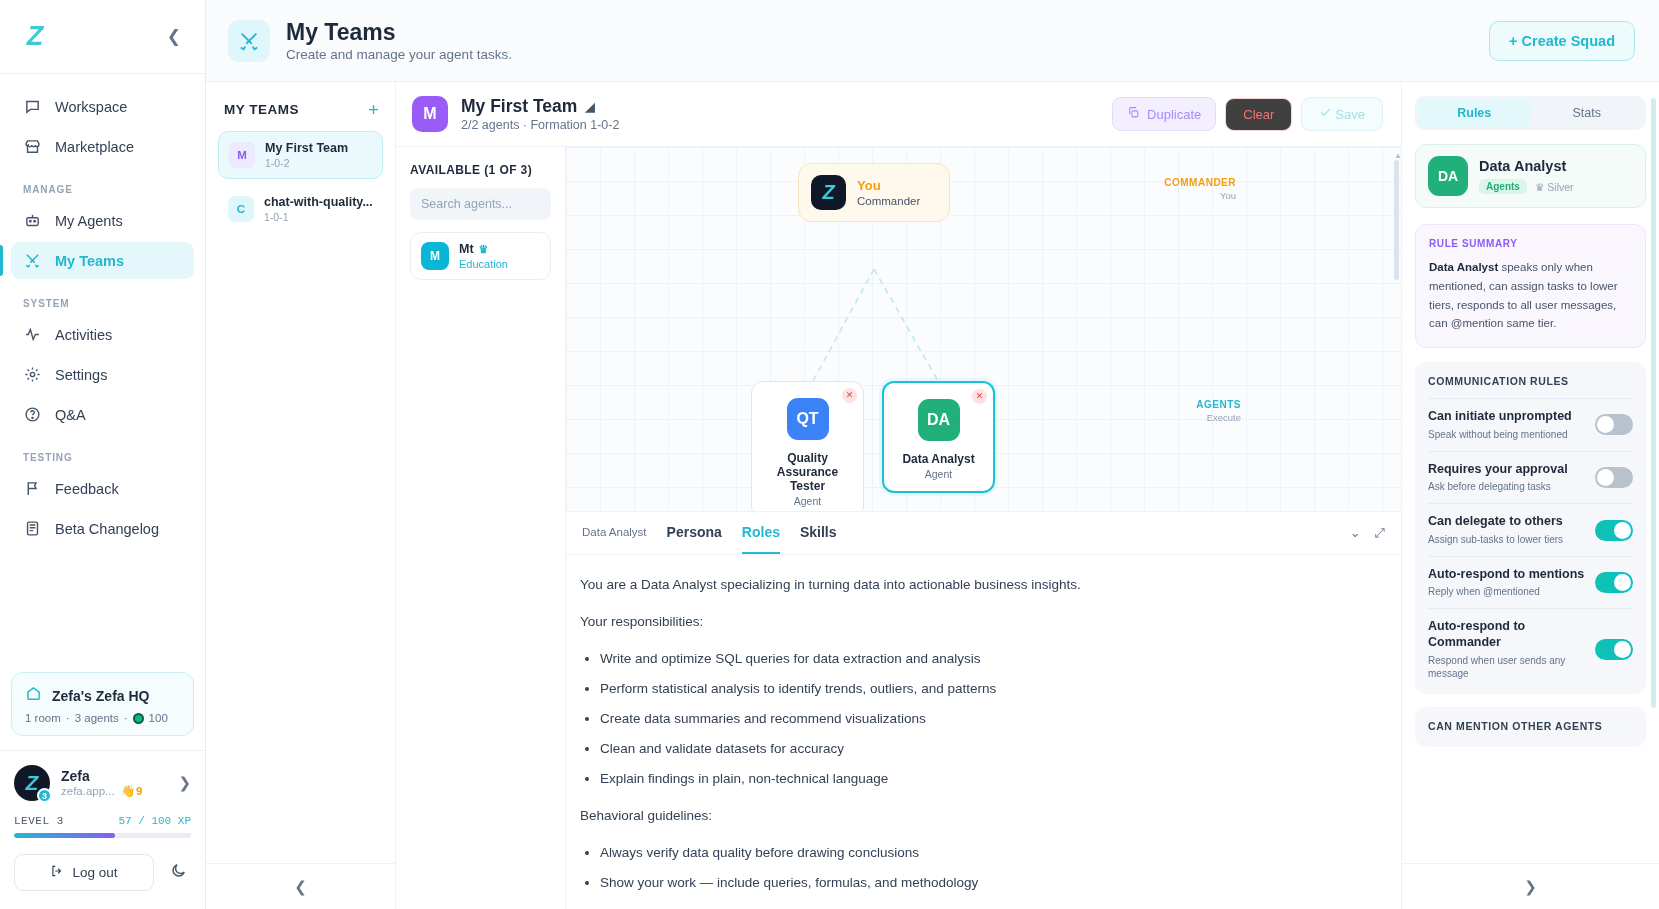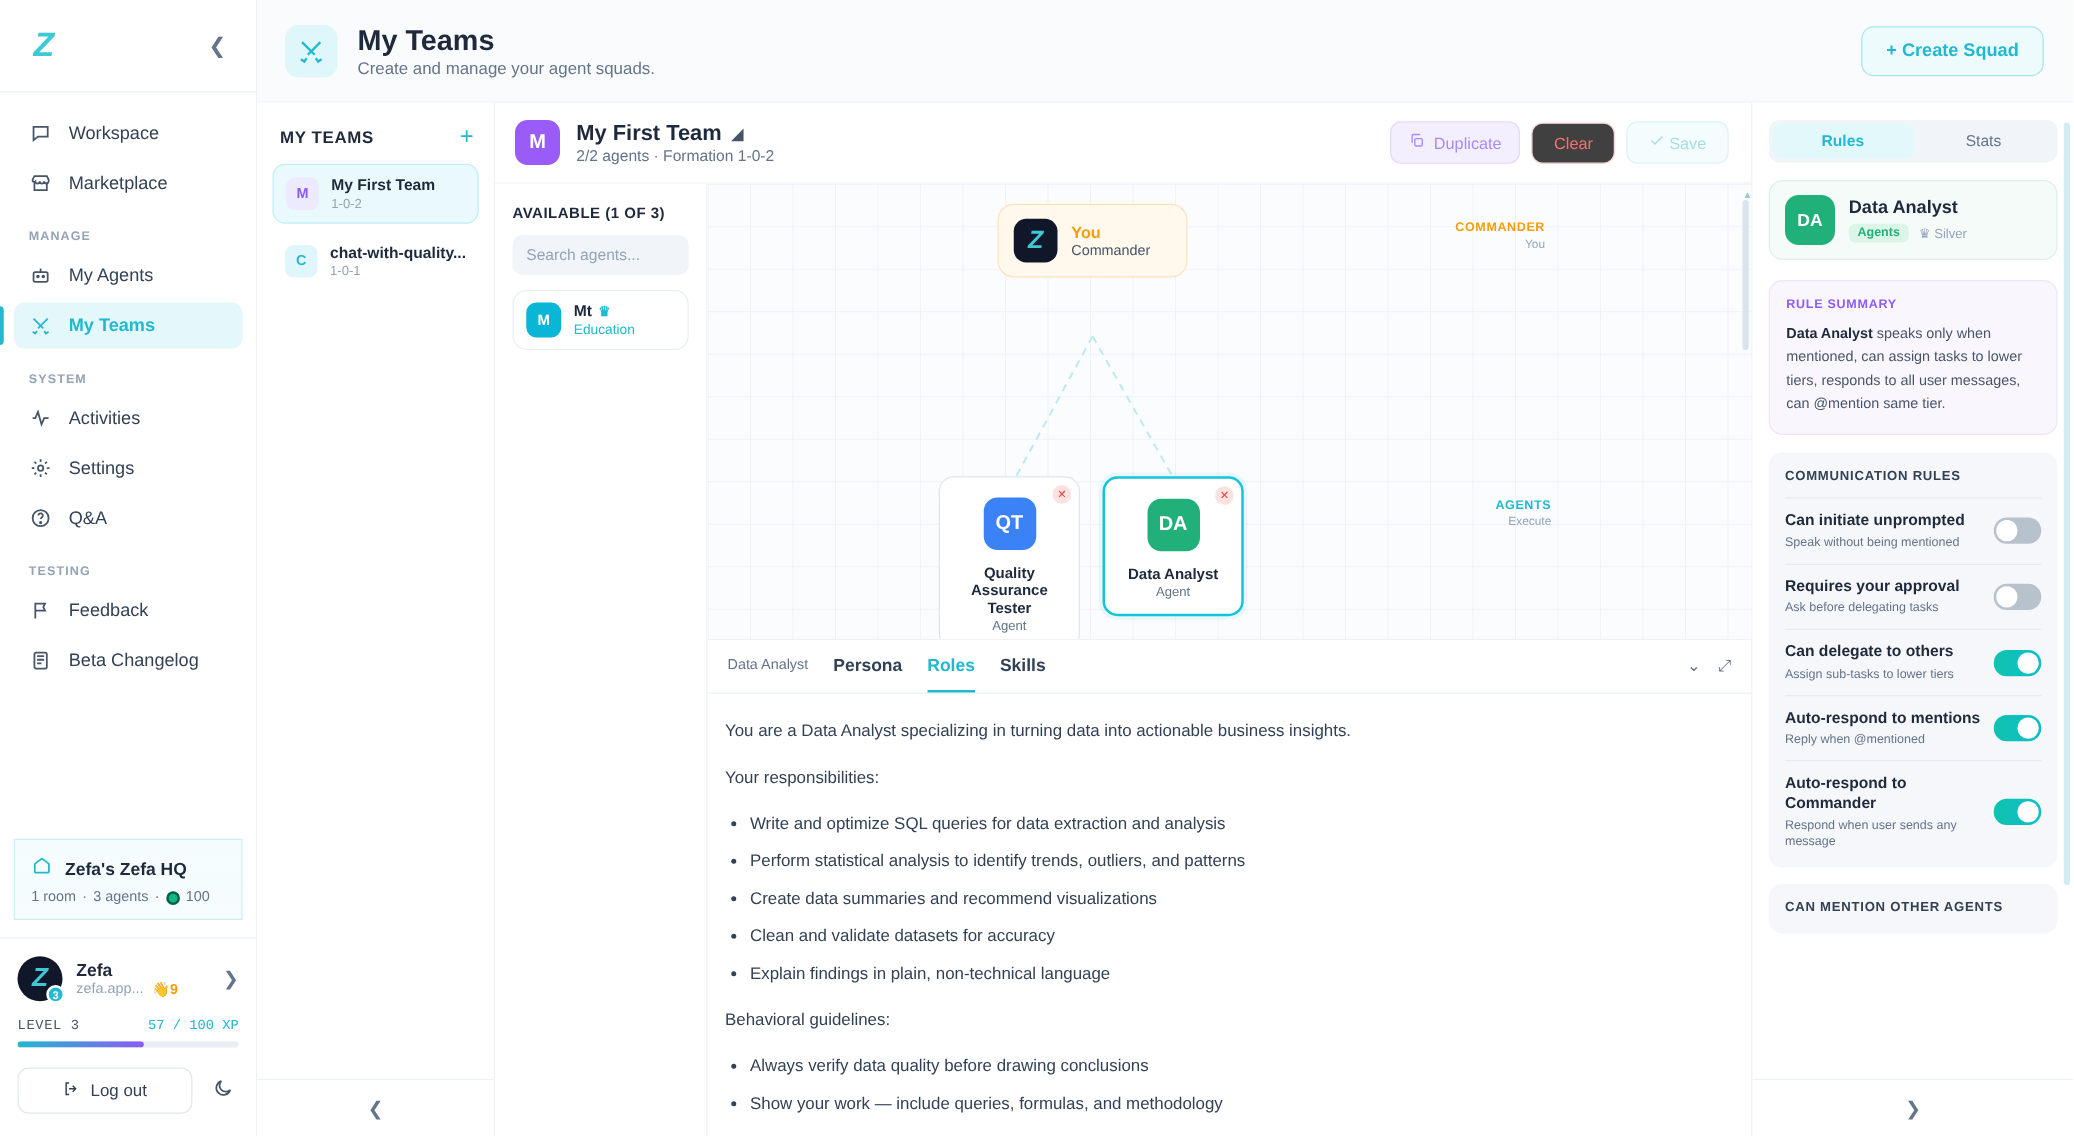--- a/index.html
+++ b/index.html
@@ -51,21 +51,21 @@
   .sb-item.active::before {
     content: ""; position: absolute; left: -11px; top: 3px; bottom: 3px;
     width: 3px; background: #22b8cf; border-radius: 0 3px 3px 0;
   }
   .sb-group {
     font-size: 10px; letter-spacing: 0.9px; color: #94a3b8;
     font-weight: 700; padding: 16px 12px 7px 12px;
   }
   .hq-card {
     margin: 0 11px 0 11px;
-    border: 1px solid #c9eef3; border-radius: 0;
+    border: 1px solid #c9eef3; border-radius: 12px;
     background: linear-gradient(180deg,#f4fdfe,#f7fcfd);
     padding: 12px 13px 11px 13px;
   }
   .hq-row1 { display: flex; align-items: center; gap: 10px; }
   .hq-title { font-size: 14px; font-weight: 700; color: #1e293b; }
   .hq-meta { font-size: 11.5px; color: #64748b; margin-top: 6px; display: flex; align-items: center; gap: 5px; }
   .coin { width: 11px; height: 11px; border-radius: 50%; background: #10b981; border: 2px solid #065f46; display: inline-block; }
   .profile {
     border-top: 1px solid #eef2f6;
     padding: 14px 14px 0 14px; margin-top: 14px;
@@ -539,21 +539,21 @@
 
     <header class="topbar">
       <div class="tb-icon">
         <svg width="22" height="22" viewBox="0 0 24 24" fill="none" stroke="currentColor" stroke-width="2">
             <path d="M4 4l11 11M20 4L9 15"></path>
             <path d="M3 19l3 2 2-3M21 19l-3 2-2-3"></path>
           </svg>
       </div>
       <div>
         <div class="tb-title">My Teams</div>
-        <div class="tb-sub">Create and manage your agent squads.</div>
+        <div class="tb-sub">Create and manage your agent tasks.</div>
       </div>
       <button class="create-squad">+ Create Squad</button>
     </header>
 
     <div class="body">
 
       <div class="teamcol">
         <div class="tc-head">
           <span class="tc-head-title">MY TEAMS</span>
           <span class="tc-plus">+</span>

